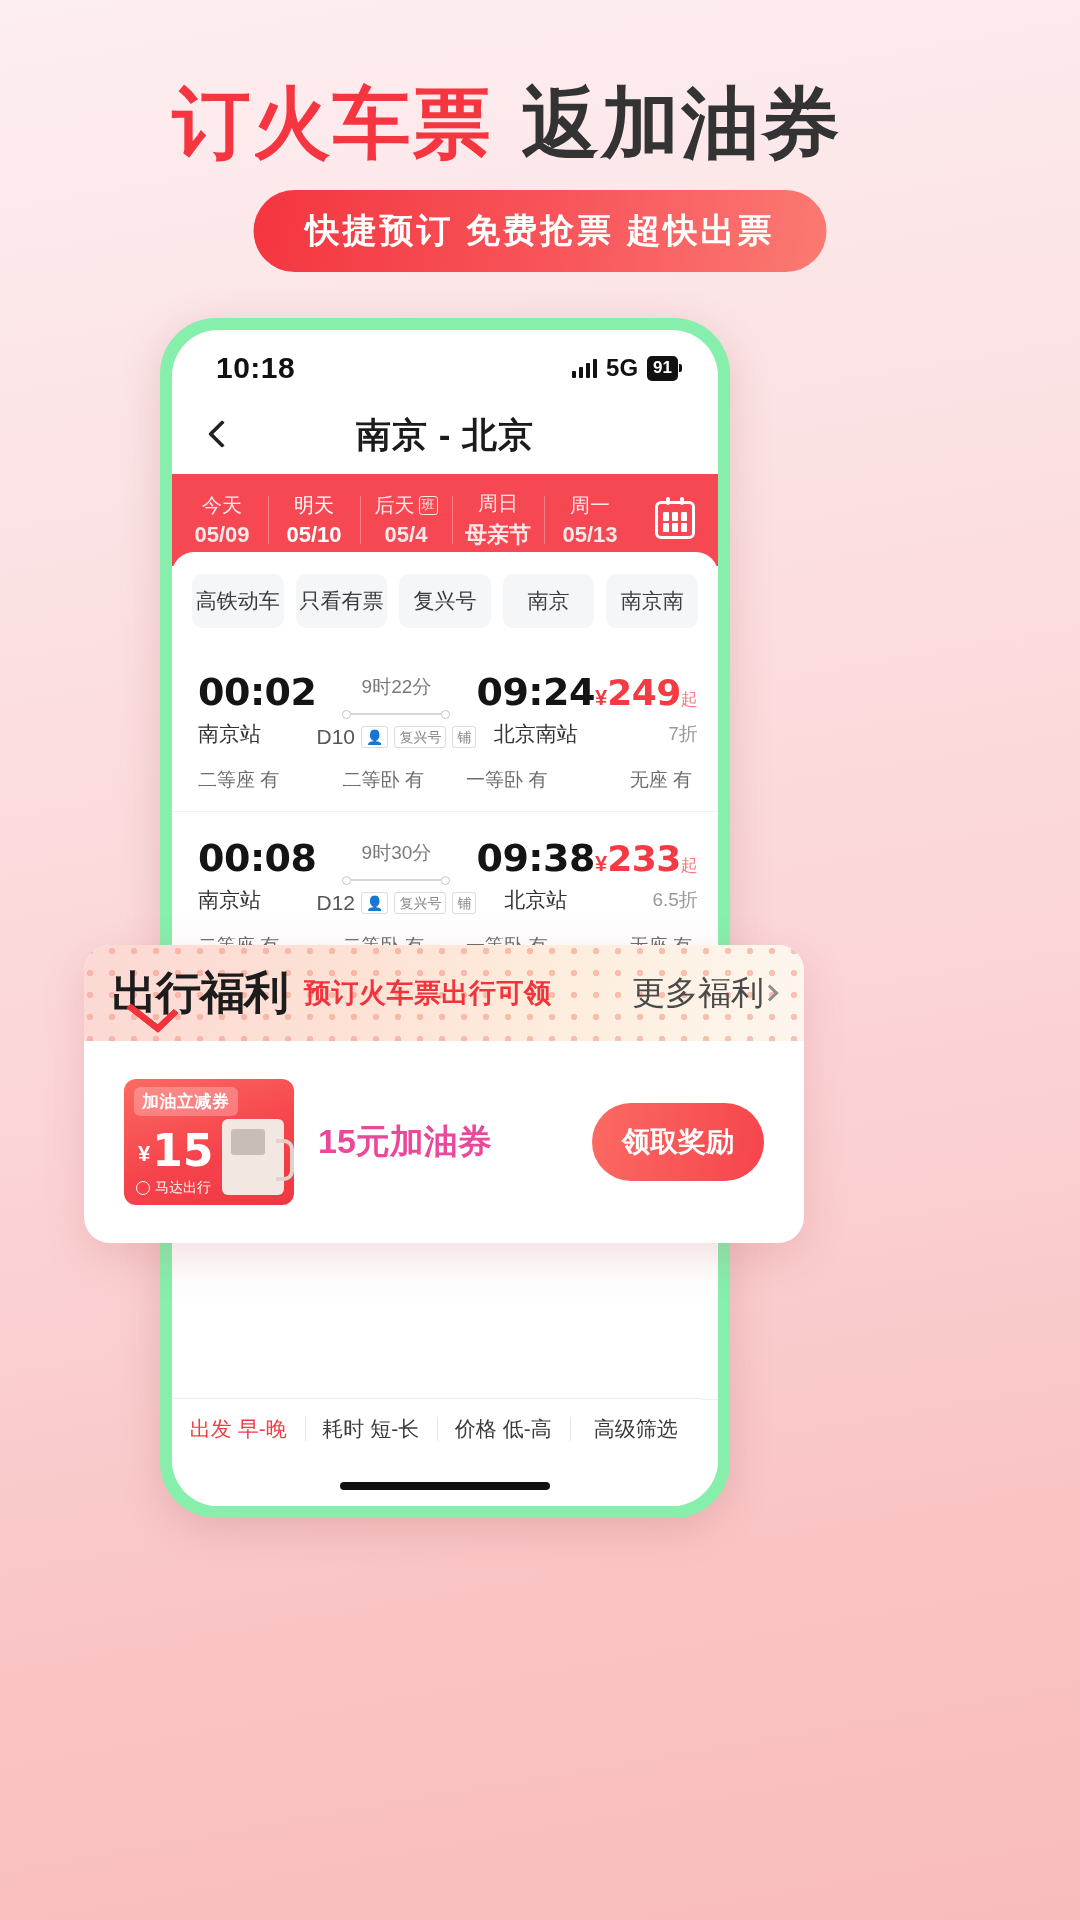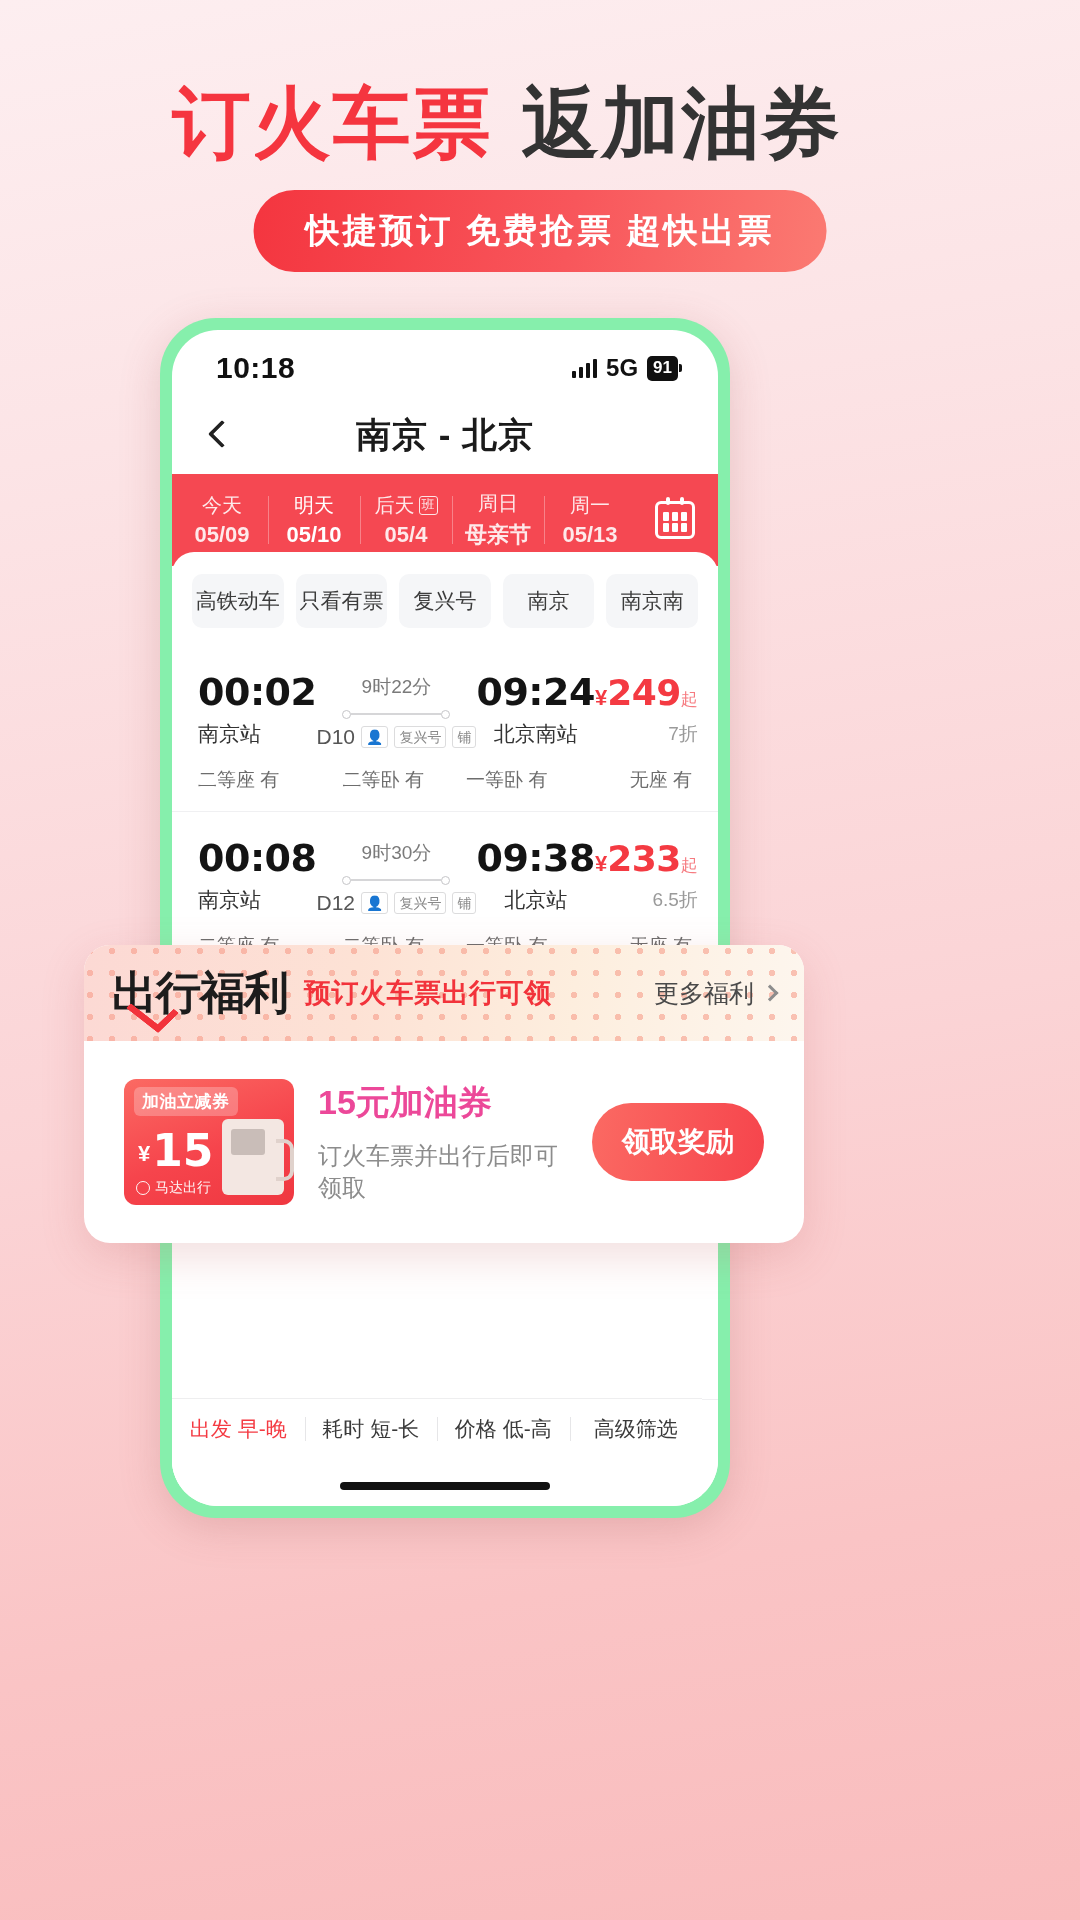--- a/index.html
+++ b/index.html
@@ -233,22 +233,22 @@
     content: ""; position: absolute; left: 20px; bottom: -2px;
     width: 34px; height: 22px;
     border-right: 7px solid #f2333b; border-bottom: 7px solid #f2333b;
     transform: rotate(38deg) skewX(-8deg); border-radius: 2px;
   }
   .ph-sub {
     font-size: 27px; font-weight: 700; color: #f2333b; margin-left: 16px;
     letter-spacing: .5px;
   }
   .ph-more {
-    margin-left: auto; font-size: 25px; color: #4a4a4a;
-    display: flex; align-items: center; gap: 10px; cursor: pointer; text-align: right;
+    margin-left: auto; font-size: 33px; color: #4a4a4a;
+    display: flex; align-items: center; cursor: pointer; text-align: right;
   }
   .ph-more .chev {
     width: 12px; height: 12px; border-right: 3px solid #8d8d8d;
     border-top: 3px solid #8d8d8d; transform: rotate(45deg);
   }
   .promo-body {
     background: #fff; margin: 14px; border-radius: 18px;
     display: flex; align-items: center; padding: 24px 26px; gap: 24px;
   }
   .coupon {
@@ -561,17 +561,16 @@
         <span class="n">15</span>
       </div>
       <div class="coupon-brand">
         <span class="mark"></span>
         <span>马达出行</span>
       </div>
       <div class="pump"></div>
     </div>
     <div class="promo-text">
       <div class="pt-title">15元加油券</div>
-      <div class="pt-desc">订火车票并出行后即可领取</div>
     </div>
     <button class="claim-btn">领取奖励</button>
   </div>
 </div>
 
 </body></html>

